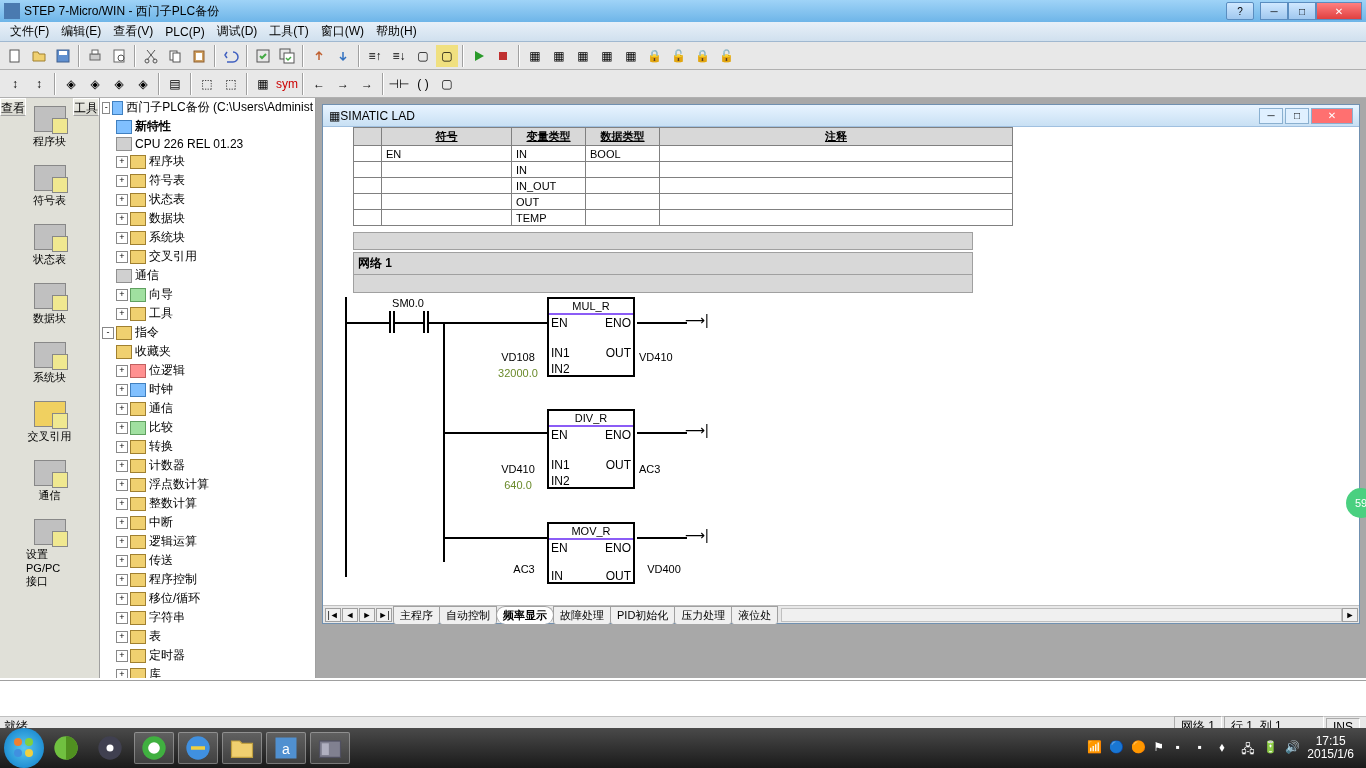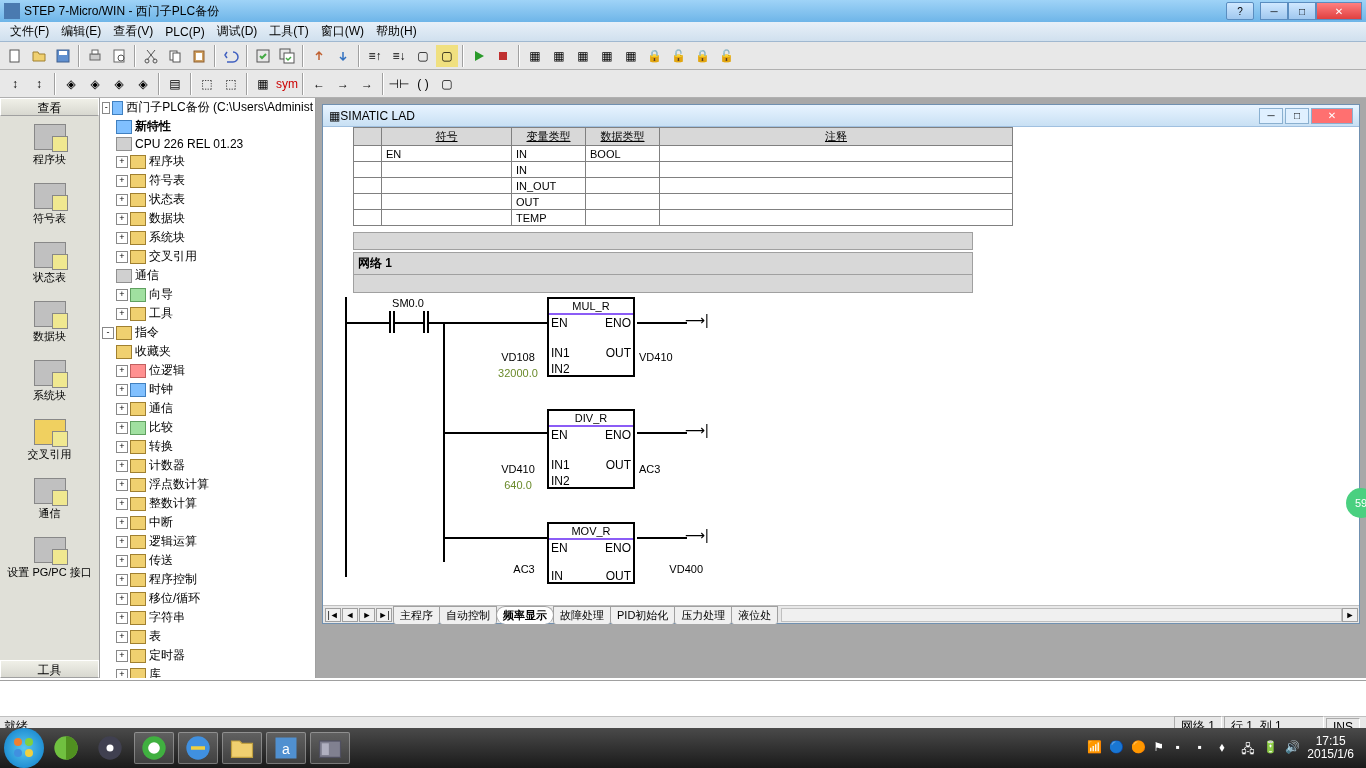--- a/index.html
+++ b/index.html
@@ -12,21 +12,21 @@
 .winbtn.help{border-radius:2px;margin-right:2px;}
 .wingroup{display:flex;margin-left:4px;}
 .menubar{height:20px;background:linear-gradient(#e8f0f8,#d0e0ee);display:flex;align-items:center;padding:0 4px;border-bottom:1px solid #a0b8d0;}
 .menuitem{padding:2px 6px;cursor:default;}
 .toolbar{height:28px;background:#e8e8e8;border-bottom:1px solid #b0b0b0;display:flex;align-items:center;padding:0 4px;gap:2px;}
 .toolbar2{height:28px;background:#e8e8e8;border-bottom:1px solid #b0b0b0;display:flex;align-items:center;padding:0 4px;gap:2px;}
 .tbtn{width:22px;height:22px;border:1px solid transparent;display:flex;align-items:center;justify-content:center;background:#e8e8e8;}
 .tbtn svg{width:16px;height:16px;}
 .tsep{width:2px;height:22px;border-left:1px solid #a0a0a0;border-right:1px solid #fff;margin:0 2px;}
 .mainrow{display:flex;height:580px;}
-.navpanel{width:100px;background:#e0e0d8;border-right:1px solid #a0a0a0;display:flex;flex-direction:column;}
+.navpanel{width:100px;background:#e0e0d8;border-right:1px solid #a0a0a0;display:flex;flex-direction:row;}
 .navtitle{height:18px;background:linear-gradient(#f0f0e8,#d8d8d0);border:1px solid #fff;border-bottom:1px solid #a0a0a0;text-align:center;line-height:18px;}
 .navitems{flex:1;overflow:auto;}
 .navitem{display:flex;flex-direction:column;align-items:center;padding:8px 0;cursor:default;}
 .navicon{width:32px;height:26px;background:#c0c0c0;border:1px solid #888;margin-bottom:2px;position:relative;}
 .navicon::after{content:"";position:absolute;bottom:-3px;right:-3px;width:14px;height:14px;background:#f0e890;border:1px solid #888;}
 .navlabel{font-size:11px;color:#000;}
 .treepanel{width:216px;background:#fff;border-right:1px solid #a0a0a0;overflow:auto;}
 .treenode{white-space:nowrap;padding:1px 2px;display:flex;align-items:center;}
 .treenode .exp{width:12px;height:12px;border:1px solid #888;background:#fff;display:inline-flex;align-items:center;justify-content:center;font-size:9px;margin-right:2px;line-height:1;}
 .treenode .ticon{width:16px;height:14px;background:#f0d070;border:1px solid #a08030;margin-right:3px;display:inline-block;}
@@ -39,21 +39,21 @@
 .editorpanel{flex:1;background:#a8a8a8;position:relative;padding:6px;}
 .ladwin{background:#fff;border:1px solid #7090b0;height:520px;display:flex;flex-direction:column;}
 .ladtitle{height:22px;background:linear-gradient(#e8f4ff,#c8e0f4);display:flex;align-items:center;padding:0 6px;border-bottom:1px solid #a0c0e0;}
 .ladtitle .spacer{flex:1;}
 .ladbtn{width:24px;height:16px;border:1px solid #8ab0d0;background:#e0f0ff;margin-left:2px;display:flex;align-items:center;justify-content:center;font-size:10px;}
 .ladbtn.close{background:#ff7070;color:#fff;width:42px;}
 .ruler{height:18px;background:#fff;border-bottom:1px solid #c0c0c0;display:flex;align-items:center;padding-left:30px;font-size:10px;color:#666;}
 .vartable{border-collapse:collapse;margin:0;width:660px;}
 .vartable th,.vartable td{border:1px solid #808080;padding:1px 4px;height:16px;font-size:11px;text-align:left;}
 .vartable th{background:#d8d8d8;font-weight:normal;text-align:center;}
-.vartable th.u{text-decoration:underline;}
+.vartable th.u{text-decoration:underline;font-weight:bold;}
 .ladcontent{flex:1;overflow:auto;position:relative;background:#fff;}
 .netbar{background:#d8d8d8;border:1px solid #a0a0a0;margin:2px 4px 0 4px;padding:2px 4px;font-weight:bold;width:620px;}
 .netcomment{background:#d8d8d8;border:1px solid #a0a0a0;border-top:none;margin:0 4px 4px 4px;height:18px;width:620px;}
 .laddiag{position:relative;height:290px;margin-left:4px;}
 .rung{position:absolute;left:0;top:0;width:2px;height:280px;background:#000;}
 .clbl{position:absolute;font-size:11px;text-align:center;}
 .fbox{position:absolute;width:88px;border:2px solid #000;background:#fff;}
 .fbox .fname{text-align:center;border-bottom:2px solid #8b5cf6;padding:1px;font-size:11px;}
 .fbox .frow{display:flex;justify-content:space-between;padding:0 2px;font-size:11px;height:16px;align-items:center;}
 .wire{position:absolute;background:#000;}
@@ -564,21 +564,21 @@
                 <span>EN</span>
                 <span>ENO</span>
               </div>
             <div class="frow" style="height:12px"></div>
             <div class="frow">
                 <span>IN</span>
                 <span>OUT</span>
               </div>
           </div>
           <div class="iolbl" style="left:160px;top:266px;width:38px">AC3</div>
-          <div class="iolbl" style="left:308px;top:266px;width:50px;text-align:right">VD400</div>
+          <div class="iolbl" style="left:294px;top:266px;width:50px;text-align:center">VD400</div>
           <div class="wire" style="left:292px;top:240px;width:50px;height:2px"></div>
           <div class="arrow" style="left:340px;top:230px">⟶|</div>
         </div>
       </div>
       <div class="tabstrip">
         <div class="tsbtn">|◄</div>
         <div class="tsbtn">◄</div>
         <div class="tsbtn">►</div>
         <div class="tsbtn">►|</div>
         <div class="ptab">主程序</div>

